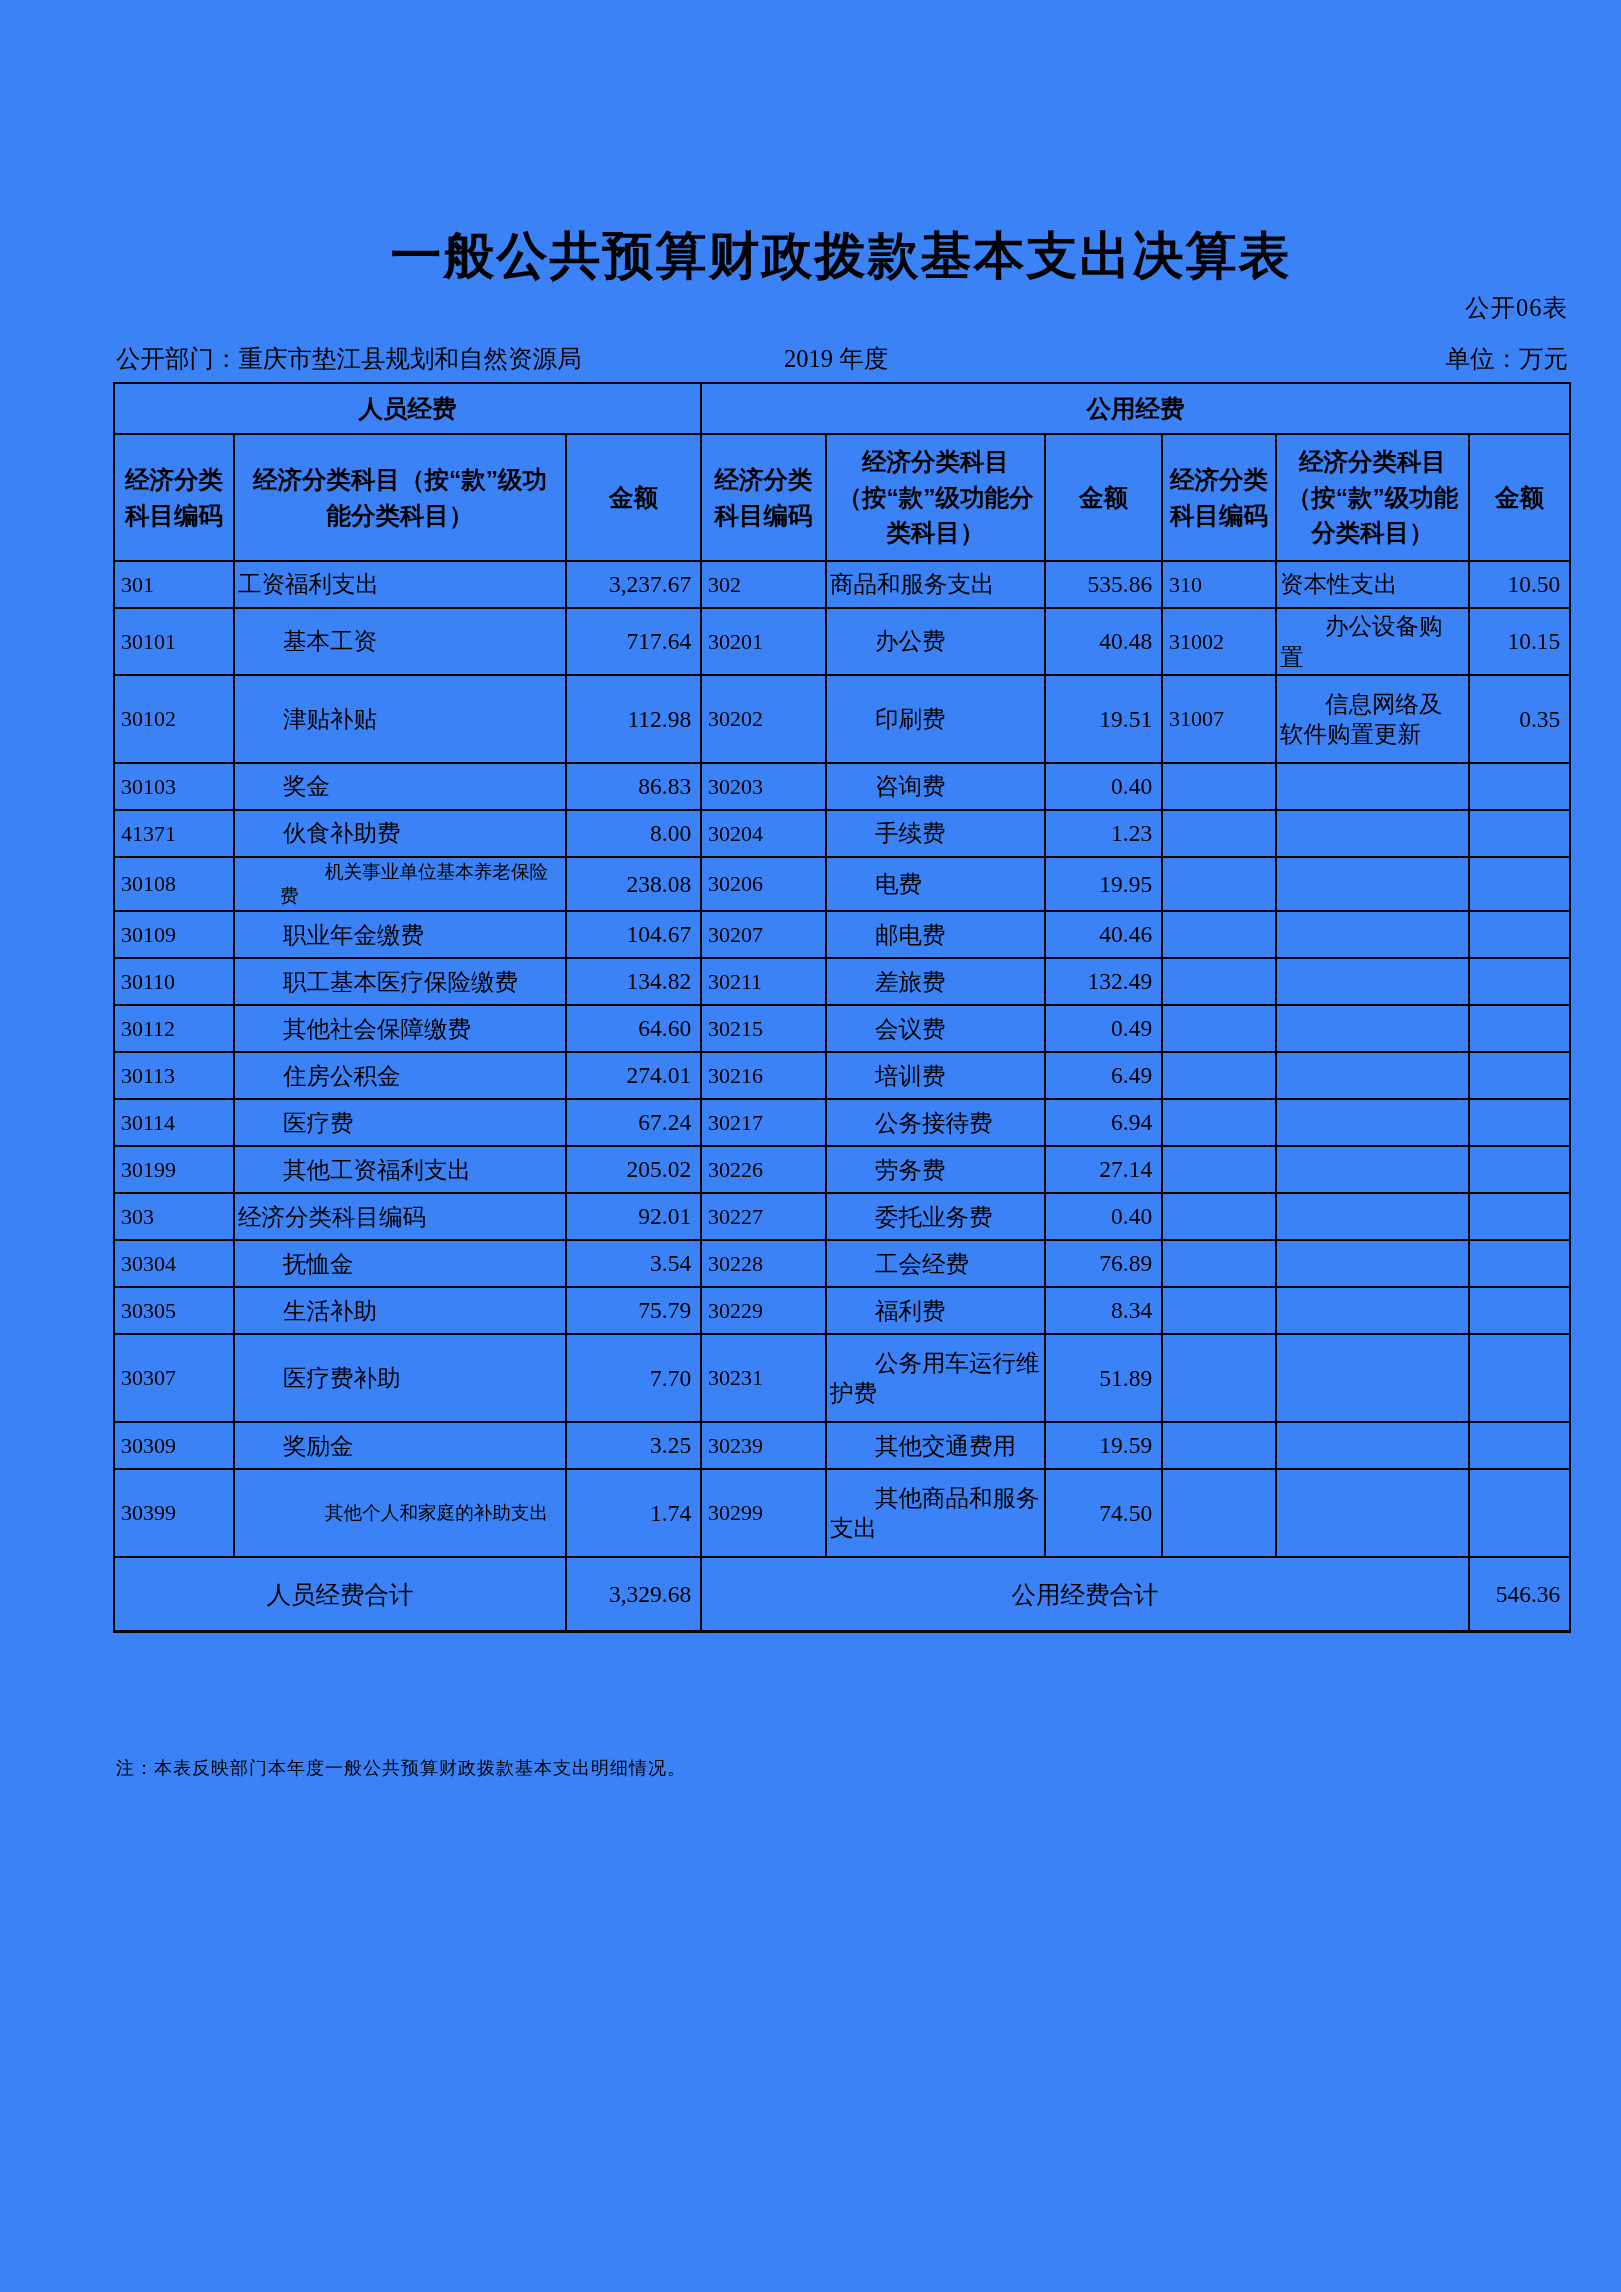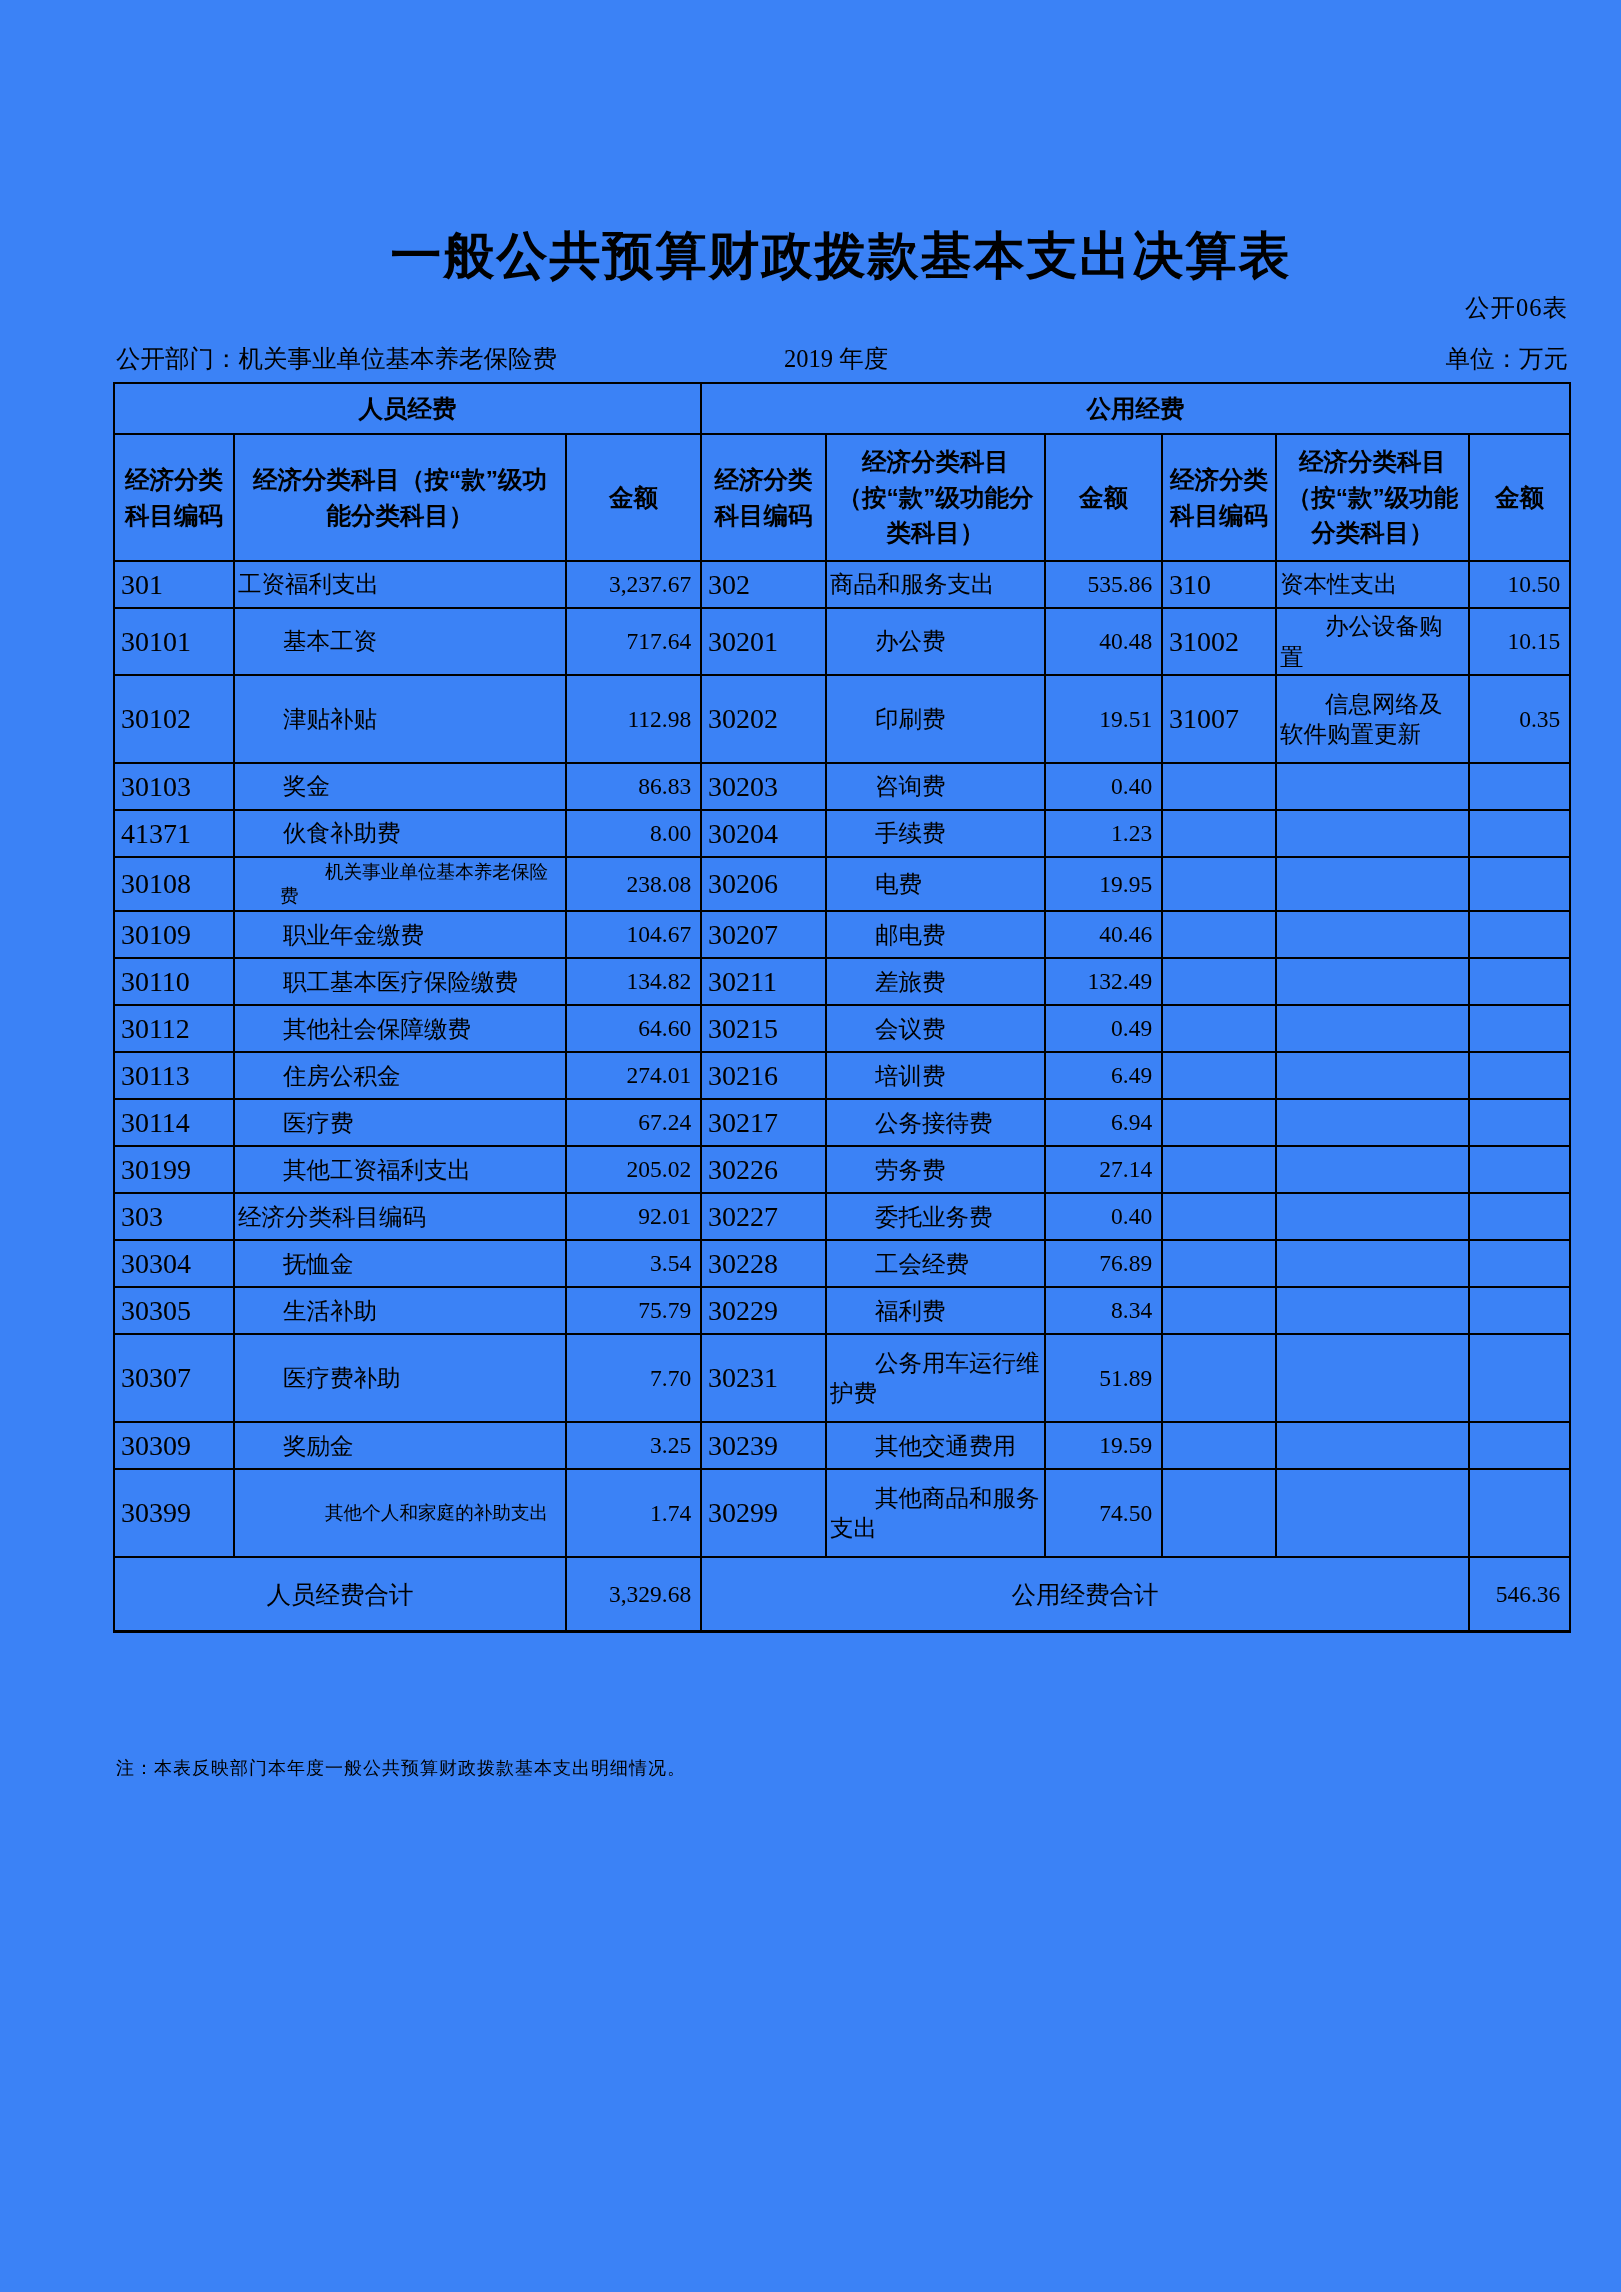--- a/index.html
+++ b/index.html
@@ -67,21 +67,21 @@
     padding: 2px 5.9px;
     line-height: 1.45;
   }
   tr.group-header { height: 51px; }
   tr.col-header  { height: 127px; }
   tr.data-row    { height: 47px; }
   tr.data-row.tall { height: 88px; }
   tr.total-row   { height: 74px; border-bottom: 3.9px solid #000; }
 
   td.code {
-    font-size: 28px;
+    font-size: 22px;
     text-align: left;
     padding: 2px 2.9px 2px 5.9px;
   }
   td.name {
     font-size: 23.5px;
     text-align: left;
     padding: 2px 2.9px;
     line-height: 1.3;
   }
   td.name.sub { text-indent: 45px; }
@@ -108,21 +108,21 @@
 </head>
 <body>
 
 <div class="page">
 
   <div class="doc-title">一般公共预算财政拨款基本支出决算表</div>
 
   <div class="table-number">公开06表</div>
 
   <div class="info-line">
-    <span class="info-dept">公开部门：机关事业单位基本养老保险费</span>
+    <span class="info-dept">公开部门：重庆市垫江县规划和自然资源局</span>
     <span class="info-year">2019 年度</span>
     <span class="info-unit">单位：万元</span>
   </div>
 
   <table class="budget">
     <colgroup>
       <col style="width:120px">
         <col style="width:332px">
         <col style="width:135px">
       <col style="width:125px">

